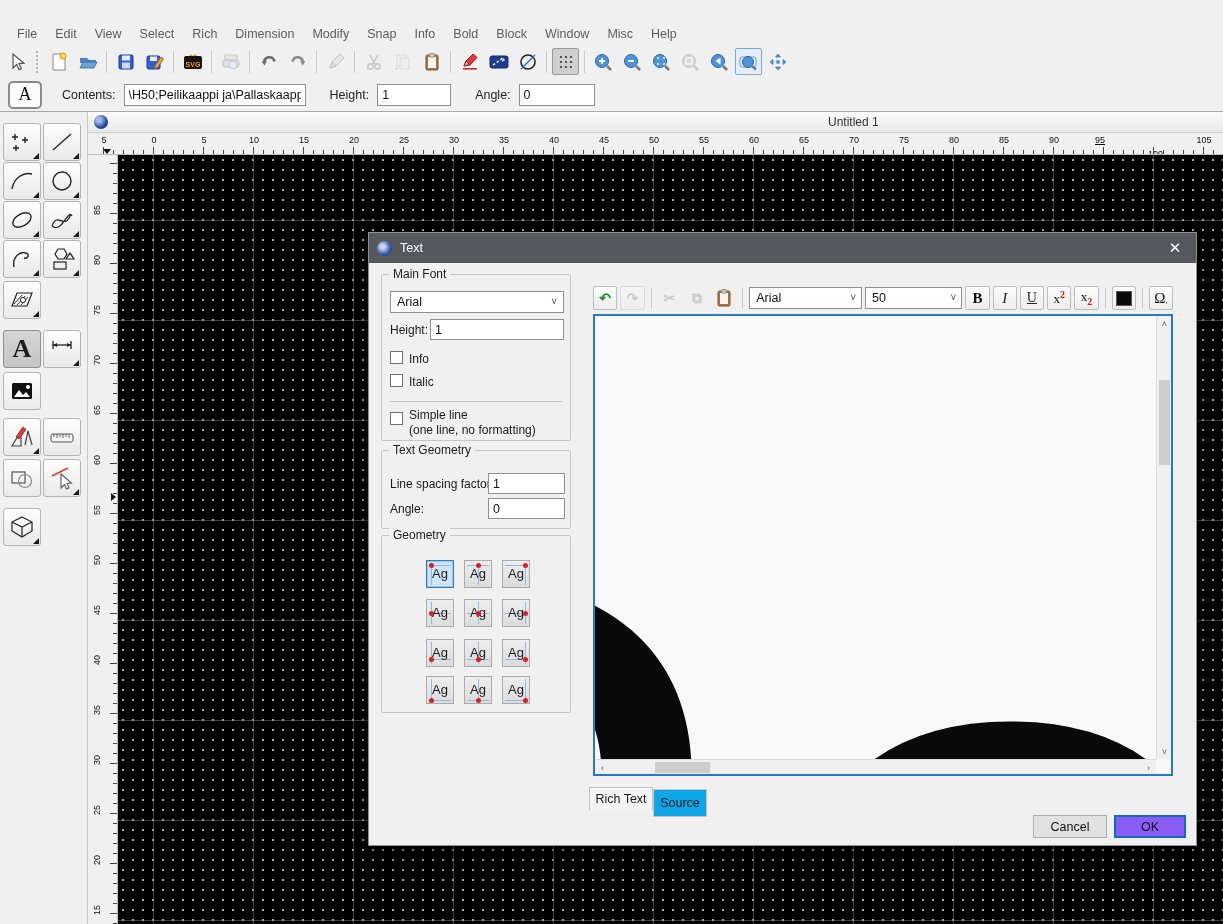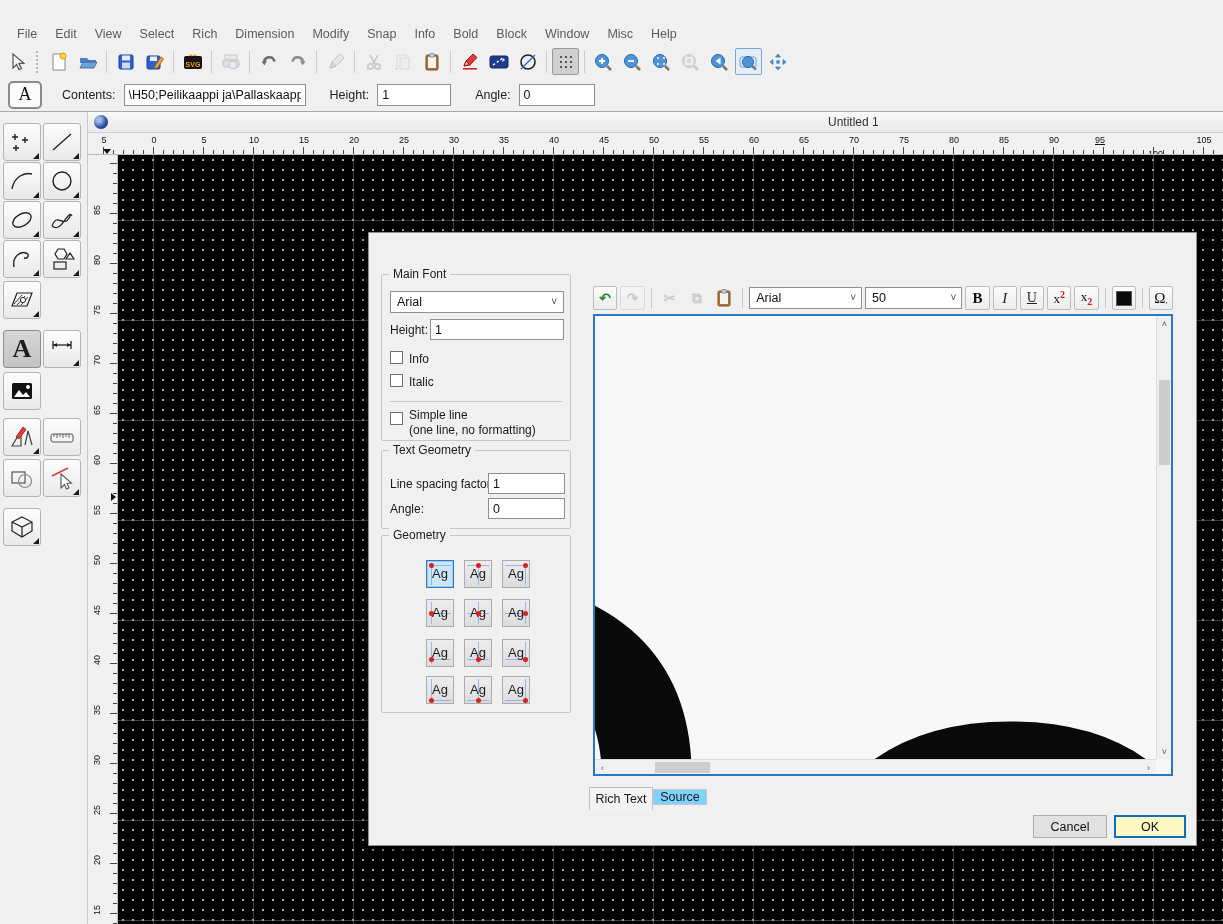--- a/index.html
+++ b/index.html
@@ -98,24 +98,24 @@
   .preview { position:absolute; left:224px; top:81px; width:580px; height:462px; border:2px solid #2878c8; background:#f7f7f7; }
   .pv-clip { position:absolute; left:0; top:0; right:15px; bottom:15px; overflow:hidden; background:#f8f8f8; }
   .pv-text { position:absolute; left:-493px; top:-188px; font-size:960px; line-height:1.62; font-family:"Liberation Sans",sans-serif; color:#0a0a0a; white-space:pre; letter-spacing:0; }
   .vsb { position:absolute; right:0; top:0; bottom:15px; width:15px; background:#f0f0f0; border-left:1px solid #dcdcdc; }
   .hsb { position:absolute; left:0; right:15px; bottom:0; height:15px; background:#f0f0f0; border-top:1px solid #dcdcdc; }
   .sb-arrow { position:absolute; font-size:9px; color:#555; width:15px; height:15px; display:flex; align-items:center; justify-content:center; }
   .sb-thumb { position:absolute; background:#cdcdcd; }
 
   .tab { position:absolute; font-size:12.5px; color:#1a1a1a; display:flex; align-items:center; justify-content:center; }
   .tab.active { background:#f3f3f3; border:1px solid #bfbfbf; border-bottom:none; height:23px; }
-  .tab.inactive { background:#7dd3fc; border:1px solid #c6c6c6; height:16px; }
+  .tab.inactive { background:#0ea5e9; border:1px solid #c6c6c6; height:28px; }
 
   .dlg-btn { position:absolute; height:23px; background:#e1e1e1; border:1px solid #adadad; font-size:12.5px; color:#111; display:flex; align-items:center; justify-content:center; }
-  .dlg-btn.default { border:2px solid #0f6cbd; background:#fef9c3; }
+  .dlg-btn.default { border:2px solid #0f6cbd; background:#8b5cf6; }
 
   svg { display:block; }
 </style>
 </head>
 <body>
 
 <div class="app">
 
 
   <div class="menubar" id="menubar">
@@ -678,20 +678,25 @@
           <span class="rlabel" style="left: 1px; top: 650px; width: 16px; text-align: center; transform: rotate(-90deg);">25</span>
           <span class="rlabel" style="left: 1px; top: 700px; width: 16px; text-align: center; transform: rotate(-90deg);">20</span>
           <span class="rlabel" style="left: 1px; top: 750px; width: 16px; text-align: center; transform: rotate(-90deg);">15</span>
           <div class="vmarker" style="right: 1px; top: 338px;"></div>
         </div>
       <div class="canvas"></div>
     </div>
   </div>
 
   <div class="dialog">
+    <div class="dlg-titlebar">
+      <span class="qcad-logo"></span>
+      <span class="dlg-title">Text</span>
+      <span class="dlg-close">✕</span>
+    </div>
 
     <div class="groupbox" style="top:41px; height:167px;">
       <span class="gb-label">Main Font</span>
       <div class="combo" style="position:absolute; left:8px; top:16px; width:174px;">
         <span>Arial</span>
         <span class="chev">˅</span>
       </div>
       <span class="fld-label" style="left:8px; top:48px;">Height:</span>
       <input class="dlg-input" style="left: 48px; top: 44px; width: 134px;" value="1">
       <span class="checkbox" style="left:8px; top:76px;"></span>

